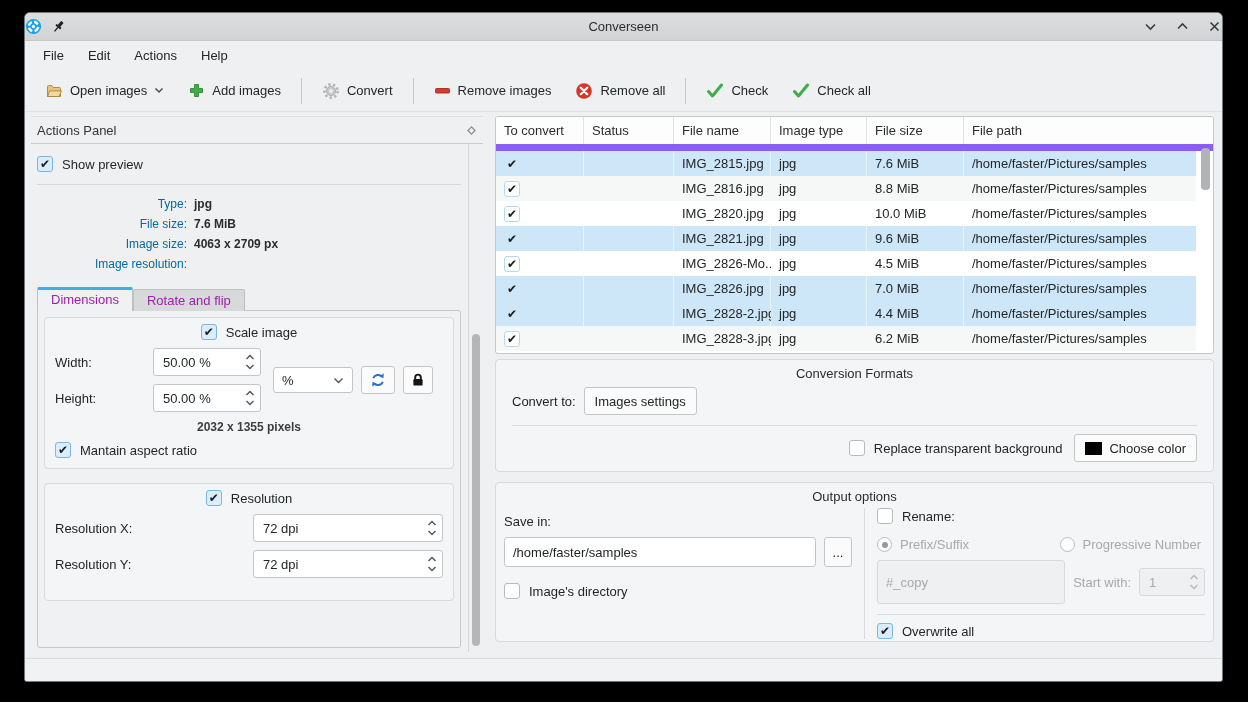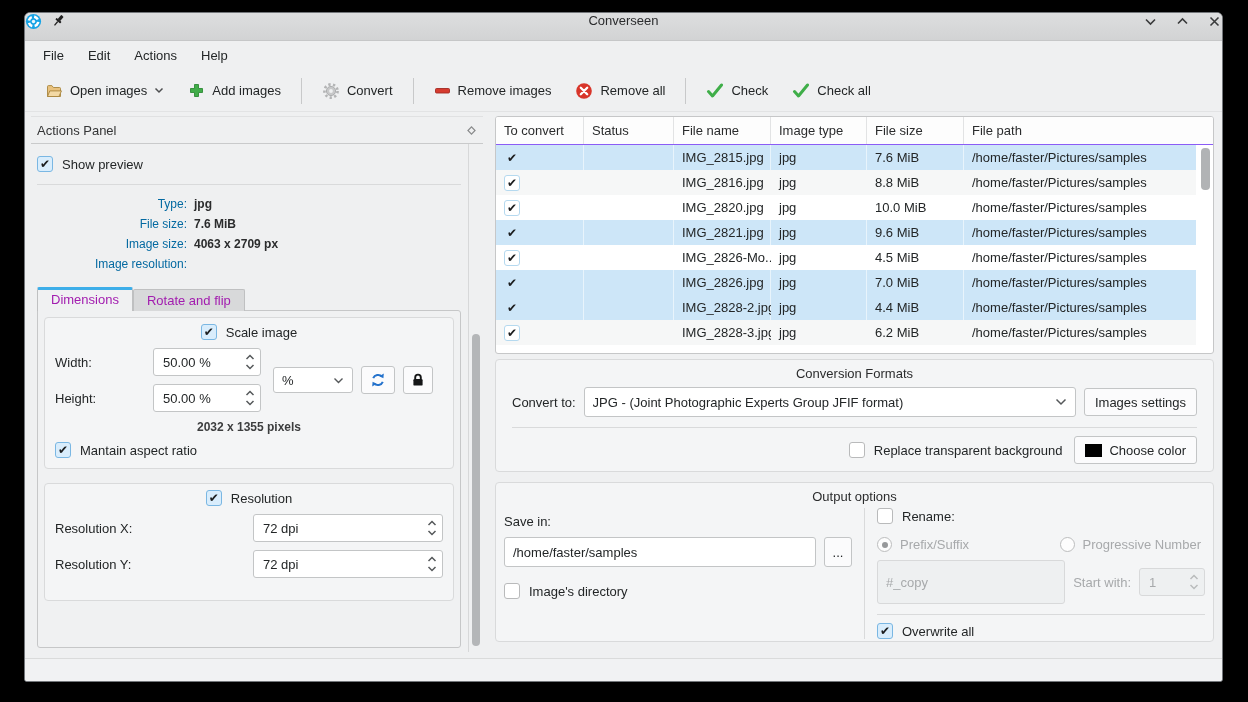--- a/index.html
+++ b/index.html
@@ -4,21 +4,21 @@
 <style>
   html,body{margin:0;padding:0;}
   body{background:#000;width:1248px;height:702px;overflow:hidden;
        font-family:"Liberation Sans","DejaVu Sans",sans-serif;color:#232627;font-size:13px;}
   .stage{position:relative;width:1248px;height:702px;background:#000;}
   .window{position:absolute;left:24px;top:12px;width:1199px;height:670px;background:#eff0f1;
           border:1px solid #73767a;border-radius:6px 6px 3px 3px;box-sizing:border-box;
           display:flex;flex-direction:column;overflow:hidden;}
   
   .titlebar{height:27px;flex:0 0 27px;background:linear-gradient(#dddedf,#d2d3d4);
-            display:flex;padding:0 0;position:relative;
+            display:flex;align-items:center;padding:0 0;position:relative;
             border-bottom:1px solid #c6c7c8;}
   .titlebar .title{position:absolute;left:0;right:0;text-align:center;font-size:13px;color:#2b2c2e;}
   .tb-ico{display:inline-flex;margin-right:9px;}
   .win-controls{margin-left:auto;display:flex;gap:16px;z-index:2;}
   .win-btn{display:inline-flex;align-items:center;justify-content:center;width:16px;height:16px;cursor:default;}
   
   .menubar{height:29px;flex:0 0 29px;display:flex;align-items:center;padding:0 8px;gap:4px;}
   .menu-item{padding:3px 10px;border-radius:3px;}
   
   .toolbar{height:41px;flex:0 0 41px;display:flex;align-items:center;padding:0 10px;gap:4px;
@@ -83,21 +83,21 @@
   .cb .cb-label{font-size:13px;}
   .radio{display:inline-flex;align-items:center;gap:8px;}
   .radio .circle{width:15px;height:15px;border:1px solid #bcbdbe;border-radius:50%;background:#fdfdfd;
                  display:inline-flex;align-items:center;justify-content:center;box-sizing:border-box;}
   .radio .dot{width:6px;height:6px;border-radius:50%;background:#97999b;}
   .radio .r-label{font-size:13px;color:#a7a9ab;}
   
   .rightpane{flex:1;display:flex;flex-direction:column;min-width:0;}
   .filetable{height:238px;flex:0 0 238px;border:1px solid #c6c7c8;border-radius:3px;background:#fff;
              position:relative;overflow:hidden;box-sizing:border-box;}
-  .thead{display:flex;height:27px;align-items:center;border-bottom:1px solid #8b5cf6;background:#fdfdfd;}
+  .thead{display:flex;height:27px;align-items:center;border-bottom:7px solid #8b5cf6;background:#fdfdfd;}
   .thcell{font-size:13px;color:#2b2c2d;padding-left:8px;box-sizing:border-box;height:100%;
           display:flex;align-items:center;border-right:1px solid #e2e3e4;}
   .thcell:last-child{border-right:none;}
   .tbody{margin-right:17px;}
   .trow{display:flex;height:25px;align-items:center;}
   .trow.alt{background:#f6f7f7;}
   .trow.selected{background:#cde6f8;}
   .tcell{font-size:13px;padding-left:8px;box-sizing:border-box;height:100%;display:flex;align-items:center;
          white-space:nowrap;overflow:hidden;}
   .trow.selected .tcell{box-shadow:inset -1px 0 rgba(255,255,255,.55);}
@@ -510,28 +510,20 @@
                 <div class="tcell c-path">/home/faster/Pictures/samples</div>
               </div>
             </div>
         <div class="table-scroll"></div>
       </div>
 
       <div class="groupbox gb-conv">
         <div class="gb-title">Conversion Formats</div>
         <div class="conv-row">
           <span class="conv-label">Convert to:</span>
-          <div class="combo conv-combo">
-            <span class="combo-val">JPG - (Joint Photographic Experts Group JFIF format)</span>
-            <span>
-              <svg width="12" height="8" viewBox="0 0 12 8">
-                    <polyline points="1.5,1.5 6,6 10.5,1.5" fill="none" stroke="#55585a" stroke-width="1.5"></polyline>
-                  </svg>
-            </span>
-          </div>
           <div class="btn">
             <span>Images settings</span>
           </div>
         </div>
         <div class="conv-div"></div>
         <div class="conv-bottom">
           <label class="cb">
             <span class="box"></span>
             <span class="cb-label">Replace transparent background</span>
           </label>

